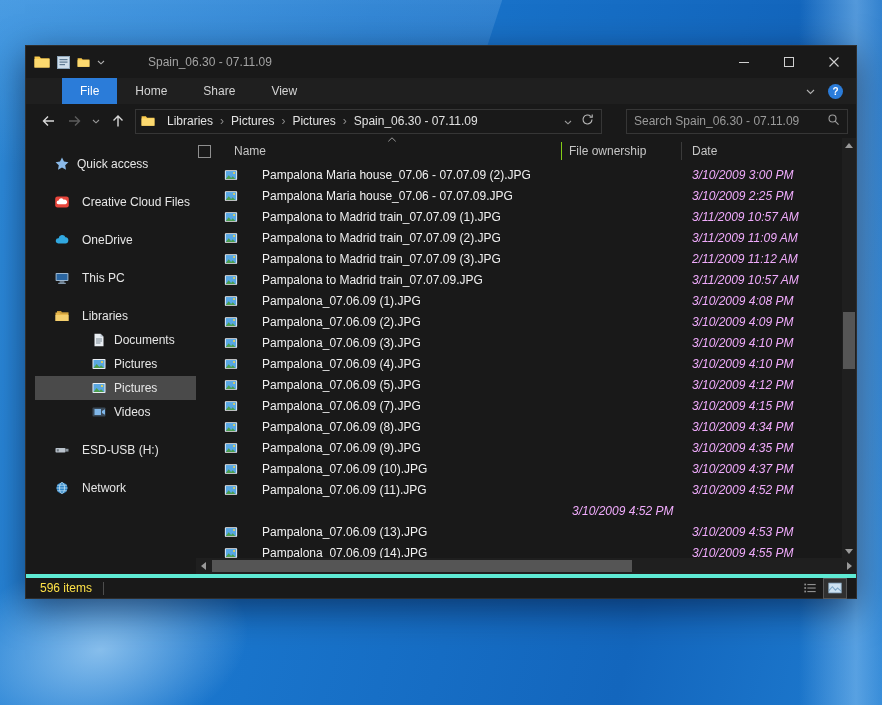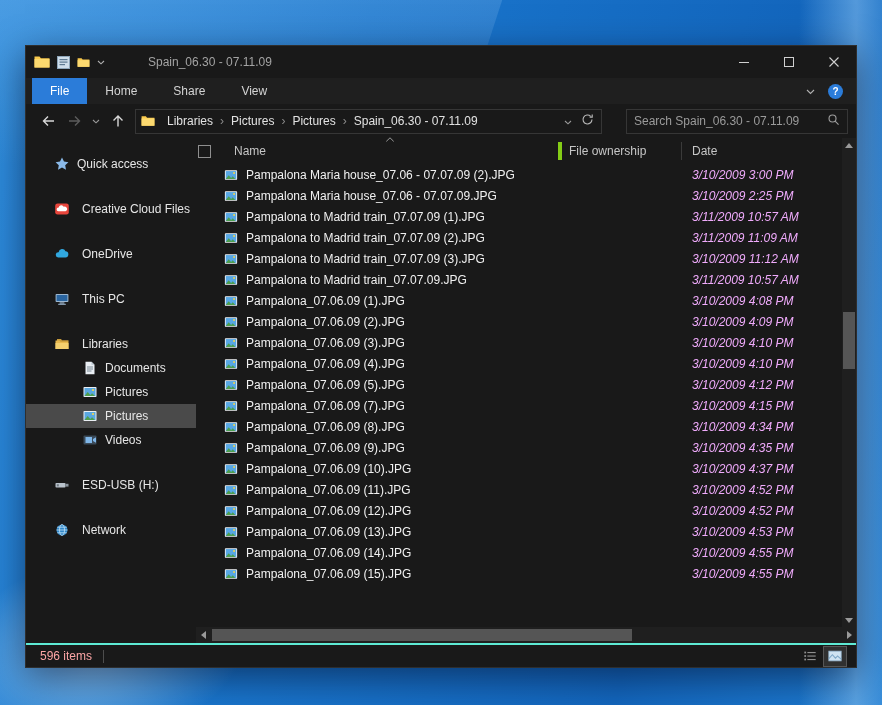--- a/index.html
+++ b/index.html
@@ -11,34 +11,34 @@
     background:linear-gradient(105deg,#2f8cdc 0%,#1a76cd 35%,#1366bd 75%,#1e7bd0 100%); }
   .streak { position:absolute; pointer-events:none; }
   .s1 { left:-150px; top:-230px; width:620px; height:560px; transform:rotate(18deg);
     background:linear-gradient(160deg,rgba(190,225,255,.55),rgba(190,225,255,0) 65%); }
   .s2 { right:-12px; top:0; width:95px; height:100%;
     background:linear-gradient(90deg,rgba(130,195,245,0) 0%,rgba(160,210,250,.45) 60%,rgba(130,195,245,.12) 100%); }
   .s3 { left:-50px; bottom:-40px; width:300px; height:190px; transform:rotate(-12deg);
     background:radial-gradient(closest-side,rgba(205,235,255,.6),rgba(205,235,255,0)); }
 
   
-  .window { position:absolute; left:25px; top:45px; width:832px; height:623px;
+  .window { position:absolute; left:25px; top:45px; width:832px; height:554px;
     background:#191919; border:1px solid #2e2e2e; box-shadow:0 10px 34px rgba(0,0,20,.5);
     display:flex; flex-direction:column; }
 
   
   .titlebar { height:32px; flex:0 0 32px; background:#191919; display:flex; align-items:center; padding-left:8px; }
   .tb-icon { display:flex; align-items:center; justify-content:center; margin-right:7px; }
   .tb-title { color:#a3a3a3; margin-left:36px; white-space:nowrap; }
   .win-controls { margin-left:auto; display:flex; height:100%; }
   .win-btn { width:45px; height:100%; display:flex; align-items:center; justify-content:center; cursor:default; }
 
   
   .ribbon { height:26px; flex:0 0 26px; background:#1f1f1f; display:flex; align-items:stretch; padding-left:6px; }
-  .tabs { display:flex; align-items:stretch; }
+  .tabs { display:flex; align-items:stretch;margin-left:30px; }
   .tab { padding:0 18px; display:flex; align-items:center; color:#d4d4d4; cursor:default; }
   .tab.active { background:var(--accent-blue,#2b7cd9); color:#fff; padding:0 18px; }
   .ribbon-right { margin-left:auto; display:flex; align-items:center; gap:13px; padding-right:13px; }
   .help-btn { width:15px; height:15px; border-radius:50%; background:var(--accent-blue,#2b7cd9);
     color:#fff; font-size:10px; font-weight:bold; display:flex; align-items:center; justify-content:center; }
 
   
   .addrbar { height:34px; flex:0 0 34px; background:#191919; display:flex; align-items:center; padding:0 8px; }
   .nav-btn { width:27px; height:26px; display:flex; align-items:center; justify-content:center; flex:0 0 auto; }
   .nav-btn.narrow { width:16px; }
@@ -54,59 +54,59 @@
   .search-box input { flex:1; min-width:0; background:transparent; border:none; outline:none;
     color:#cfcfcf; font:inherit; }
   .search-box input::placeholder { color:#9b9b9b; }
 
   
   .main { flex:1; display:flex; min-height:0; background:#191919; }
 
   .sidebar { width:170px; flex:0 0 170px; padding-top:14px; overflow:hidden; }
   .side-item { height:24px; display:flex; align-items:center; gap:7px; padding-left:28px;
     white-space:nowrap; overflow:hidden; cursor:default; }
-  .side-item.lvl1 { padding-left:56px; }
-  .side-item.lvl0:not(:first-child) { margin-top:21px;gap:12px; }
+  .side-item.lvl1 { padding-left:56px;margin-left:9px; }
+  .side-item.lvl0:not(:first-child) { margin-top:14px;gap:12px; }
   .side-item.selected { background:#4a4a4a; }
   .side-item .icon { display:flex; flex:0 0 auto; }
   .side-label { color:#e6e6e6; }
 
   .content { flex:1; position:relative; display:flex; flex-direction:column; min-width:0; }
   .col-headers { height:26px; flex:0 0 26px; display:grid; grid-template-columns:26px 1fr 120px 160px;
     align-items:center; padding-right:14px; color:#c6c6c6; position:relative; }
   .col { height:18px; display:flex; align-items:center; }
   .col-check { justify-content:flex-start; padding-left:2px; }
   .hdr-checkbox { width:13px; height:13px; border:1px solid #8f8f8f; background:transparent; }
-  .col-name { position:relative; padding-left:12px; border-right:4px solid #84cc16; }
+  .col-name { position:relative; padding-left:12px; border-right:1px solid #84cc16; }
   .col-owner { padding-left:7px; border-right:1px solid #3a3a3a; }
   .col-date { padding-left:10px; }
   .sort-caret { position:absolute; top:-5px; left:50%; transform:translateX(-50%); line-height:0; }
 
   .rows { flex:1; overflow:hidden; padding-right:14px; }
   .file-row { display:grid; grid-template-columns:26px 1fr 120px 160px; height:21px; align-items:center; }
   .cell { min-width:0; }
-  .cell-name { display:flex; align-items:center; gap:8px; padding-left:2px; white-space:nowrap; overflow:hidden; color:#f1f1f1; }
+  .cell-name { display:flex; align-items:center; gap:24px; padding-left:2px; white-space:nowrap; overflow:hidden; color:#f1f1f1; }
   .cell-name .icon { display:flex; flex:0 0 auto; }
   .fn { overflow:hidden; text-overflow:clip; }
   .cell-date { color:#f0abfc; padding-left:10px; white-space:nowrap;font-style:italic; }
 
   
   .vscroll { position:absolute; top:0; right:0; bottom:16px; width:14px; background:#1f1f1f;
     display:flex; flex-direction:column; align-items:center; }
   .v-arrow { height:14px; width:100%; display:flex; align-items:center; justify-content:center; }
   .v-track { flex:1; width:100%; position:relative; }
   .v-thumb { position:absolute; left:1px; right:1px; top:160px; height:57px; background:#555; }
   .hscroll { height:16px; flex:0 0 16px; background:#1f1f1f; display:flex; align-items:center; }
   .h-arrow { width:14px; height:100%; display:flex; align-items:center; justify-content:center; }
   .h-track { flex:1; height:100%; position:relative; }
   .h-thumb { position:absolute; top:2px; bottom:2px; left:2px; width:420px; background:#555; }
 
   
-  .statusbar { height:24px; flex:0 0 24px; background:#191919; border-top:2px solid #5eead4;
-    display:flex; align-items:center; padding:0 10px 0 14px; color:#fca5a5; }
+  .statusbar { height:24px; flex:0 0 24px; background:#191919; border-top:4px solid #5eead4;
+    display:flex; align-items:center; padding:0 10px 0 14px; color:#fde047; }
   .status-sep { width:1px; height:13px; background:#4d4d4d; margin-left:11px; }
   .view-btns { margin-left:auto; display:flex; gap:3px; }
   .view-btn { width:22px; height:19px; display:flex; align-items:center; justify-content:center; }
   .view-btn.active { background:#303030; outline:1px solid #565656; }
 </style>
 </head>
 <body>
 
 <div class="desktop">
   <div class="streak s1"></div>
@@ -447,21 +447,21 @@
                   <svg width="14" height="14" viewBox="0 0 16 16">
                     <rect x="1" y="2.5" width="14" height="11" rx="1" fill="#f2f5f8"></rect>
                     <rect x="2" y="3.5" width="12" height="9" fill="#58a7e4"></rect>
                     <path d="M2 12.5l3.4-4.2 2.7 3.1 1.9-1.9 3 3z" fill="#4c9e50"></path>
                     <circle cx="11.5" cy="5.8" r="1.1" fill="#f7d84a"></circle>
                   </svg>
                 </span>
                 <span class="fn">Pampalona to Madrid train_07.07.09 (3).JPG</span>
               </span>
               <span class="cell cell-owner"></span>
-              <span class="cell cell-date">3/10/2009 11:12 AM</span>
+              <span class="cell cell-date">2/11/2009 11:12 AM</span>
             </div>
             <div class="file-row">
               <span class="cell cell-check"></span>
               <span class="cell cell-name">
                 <span class="icon">
                   <svg width="14" height="14" viewBox="0 0 16 16">
                     <rect x="1" y="2.5" width="14" height="11" rx="1" fill="#f2f5f8"></rect>
                     <rect x="2" y="3.5" width="12" height="9" fill="#58a7e4"></rect>
                     <path d="M2 12.5l3.4-4.2 2.7 3.1 1.9-1.9 3 3z" fill="#4c9e50"></path>
                     <circle cx="11.5" cy="5.8" r="1.1" fill="#f7d84a"></circle>
@@ -627,31 +627,20 @@
                     <circle cx="11.5" cy="5.8" r="1.1" fill="#f7d84a"></circle>
                   </svg>
                 </span>
                 <span class="fn">Pampalona_07.06.09 (11).JPG</span>
               </span>
               <span class="cell cell-owner"></span>
               <span class="cell cell-date">3/10/2009 4:52 PM</span>
             </div>
             <div class="file-row">
               <span class="cell cell-check"></span>
-              <span class="cell cell-name">
-                <span class="icon">
-                  <svg width="14" height="14" viewBox="0 0 16 16">
-                    <rect x="1" y="2.5" width="14" height="11" rx="1" fill="#f2f5f8"></rect>
-                    <rect x="2" y="3.5" width="12" height="9" fill="#58a7e4"></rect>
-                    <path d="M2 12.5l3.4-4.2 2.7 3.1 1.9-1.9 3 3z" fill="#4c9e50"></path>
-                    <circle cx="11.5" cy="5.8" r="1.1" fill="#f7d84a"></circle>
-                  </svg>
-                </span>
-                <span class="fn">Pampalona_07.06.09 (12).JPG</span>
-              </span>
               <span class="cell cell-owner"></span>
               <span class="cell cell-date">3/10/2009 4:52 PM</span>
             </div>
             <div class="file-row">
               <span class="cell cell-check"></span>
               <span class="cell cell-name">
                 <span class="icon">
                   <svg width="14" height="14" viewBox="0 0 16 16">
                     <rect x="1" y="2.5" width="14" height="11" rx="1" fill="#f2f5f8"></rect>
                     <rect x="2" y="3.5" width="12" height="9" fill="#58a7e4"></rect>

